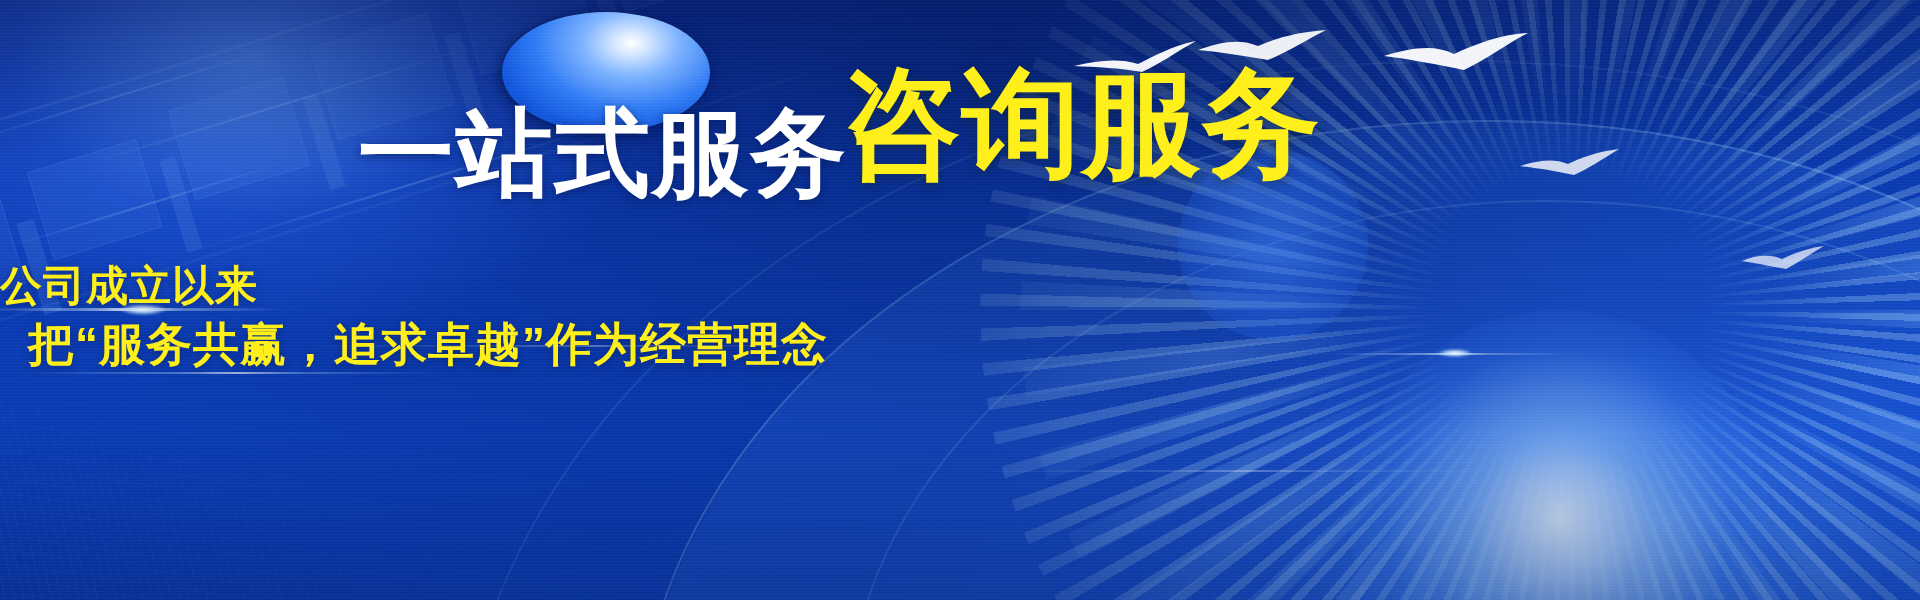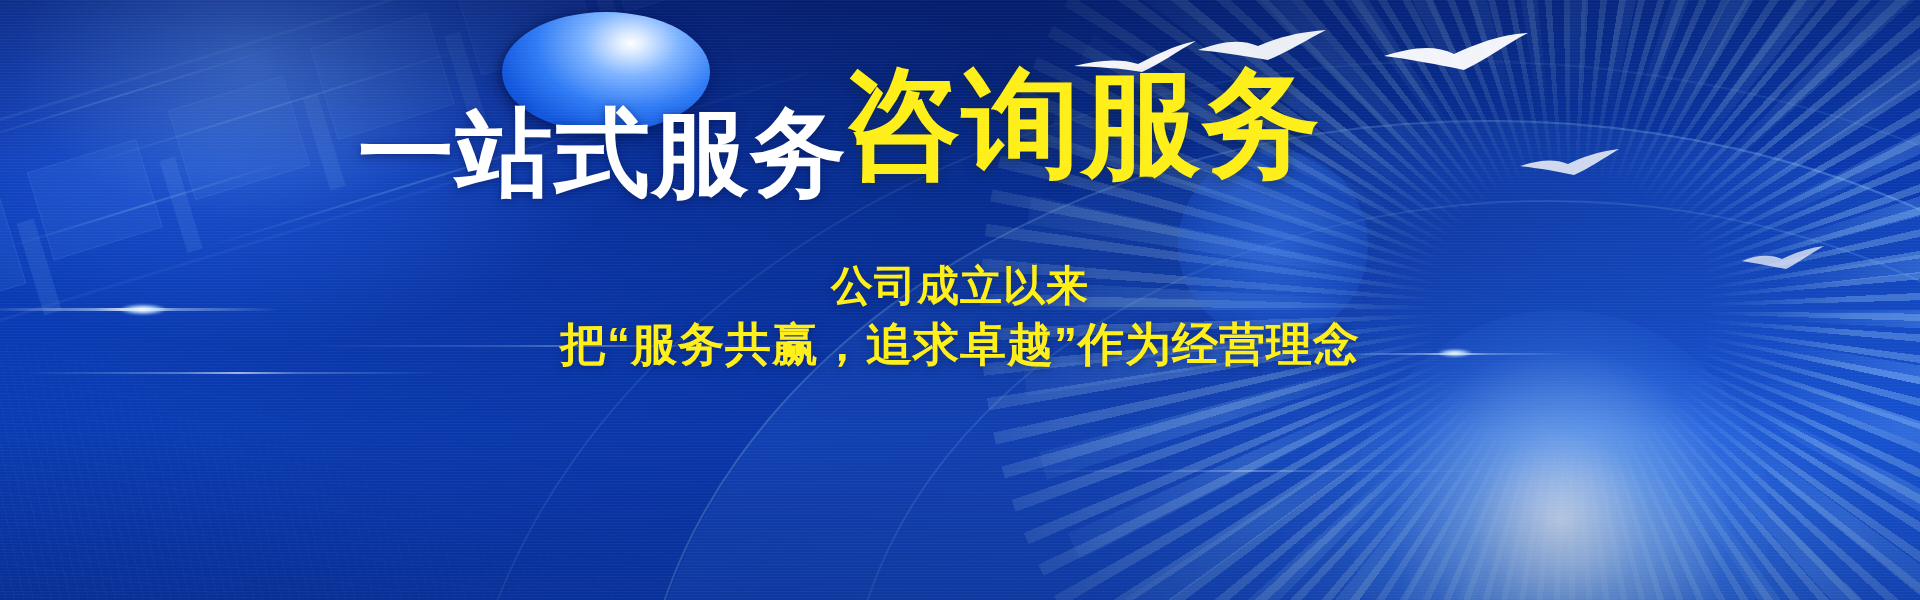--- a/index.html
+++ b/index.html
@@ -293,35 +293,34 @@
     position: relative;
     top: -22px;
   }
 
   
   .subtitle {
     position: absolute;
     left: 0;
     right: 0;
     top: 258px;
-    text-align: center;
     color: #ffef18;
     font-weight: 700;
     letter-spacing: 1px;
     line-height: 1.34;
     pointer-events: none;
   }
   .sub-line {
     display: block;
     white-space: nowrap;
     text-shadow: 0 2px 8px rgba(10,25,90,0.55);
   }
   .sub-1 { font-size: 42px; }
   .sub-2 { font-size: 46px; }
-  .sub-3 { font-size: 46px; }
+  .sub-3 { font-size: 46px; margin-left: 28px; }
 
   
   .scanlines {
     position: absolute;
     inset: 0;
     pointer-events: none;
     opacity: 0.06;
     background: repeating-linear-gradient(to bottom,
       rgba(255,255,255,0.5) 0 1px, rgba(0,0,0,0) 1px 3px);
   }

